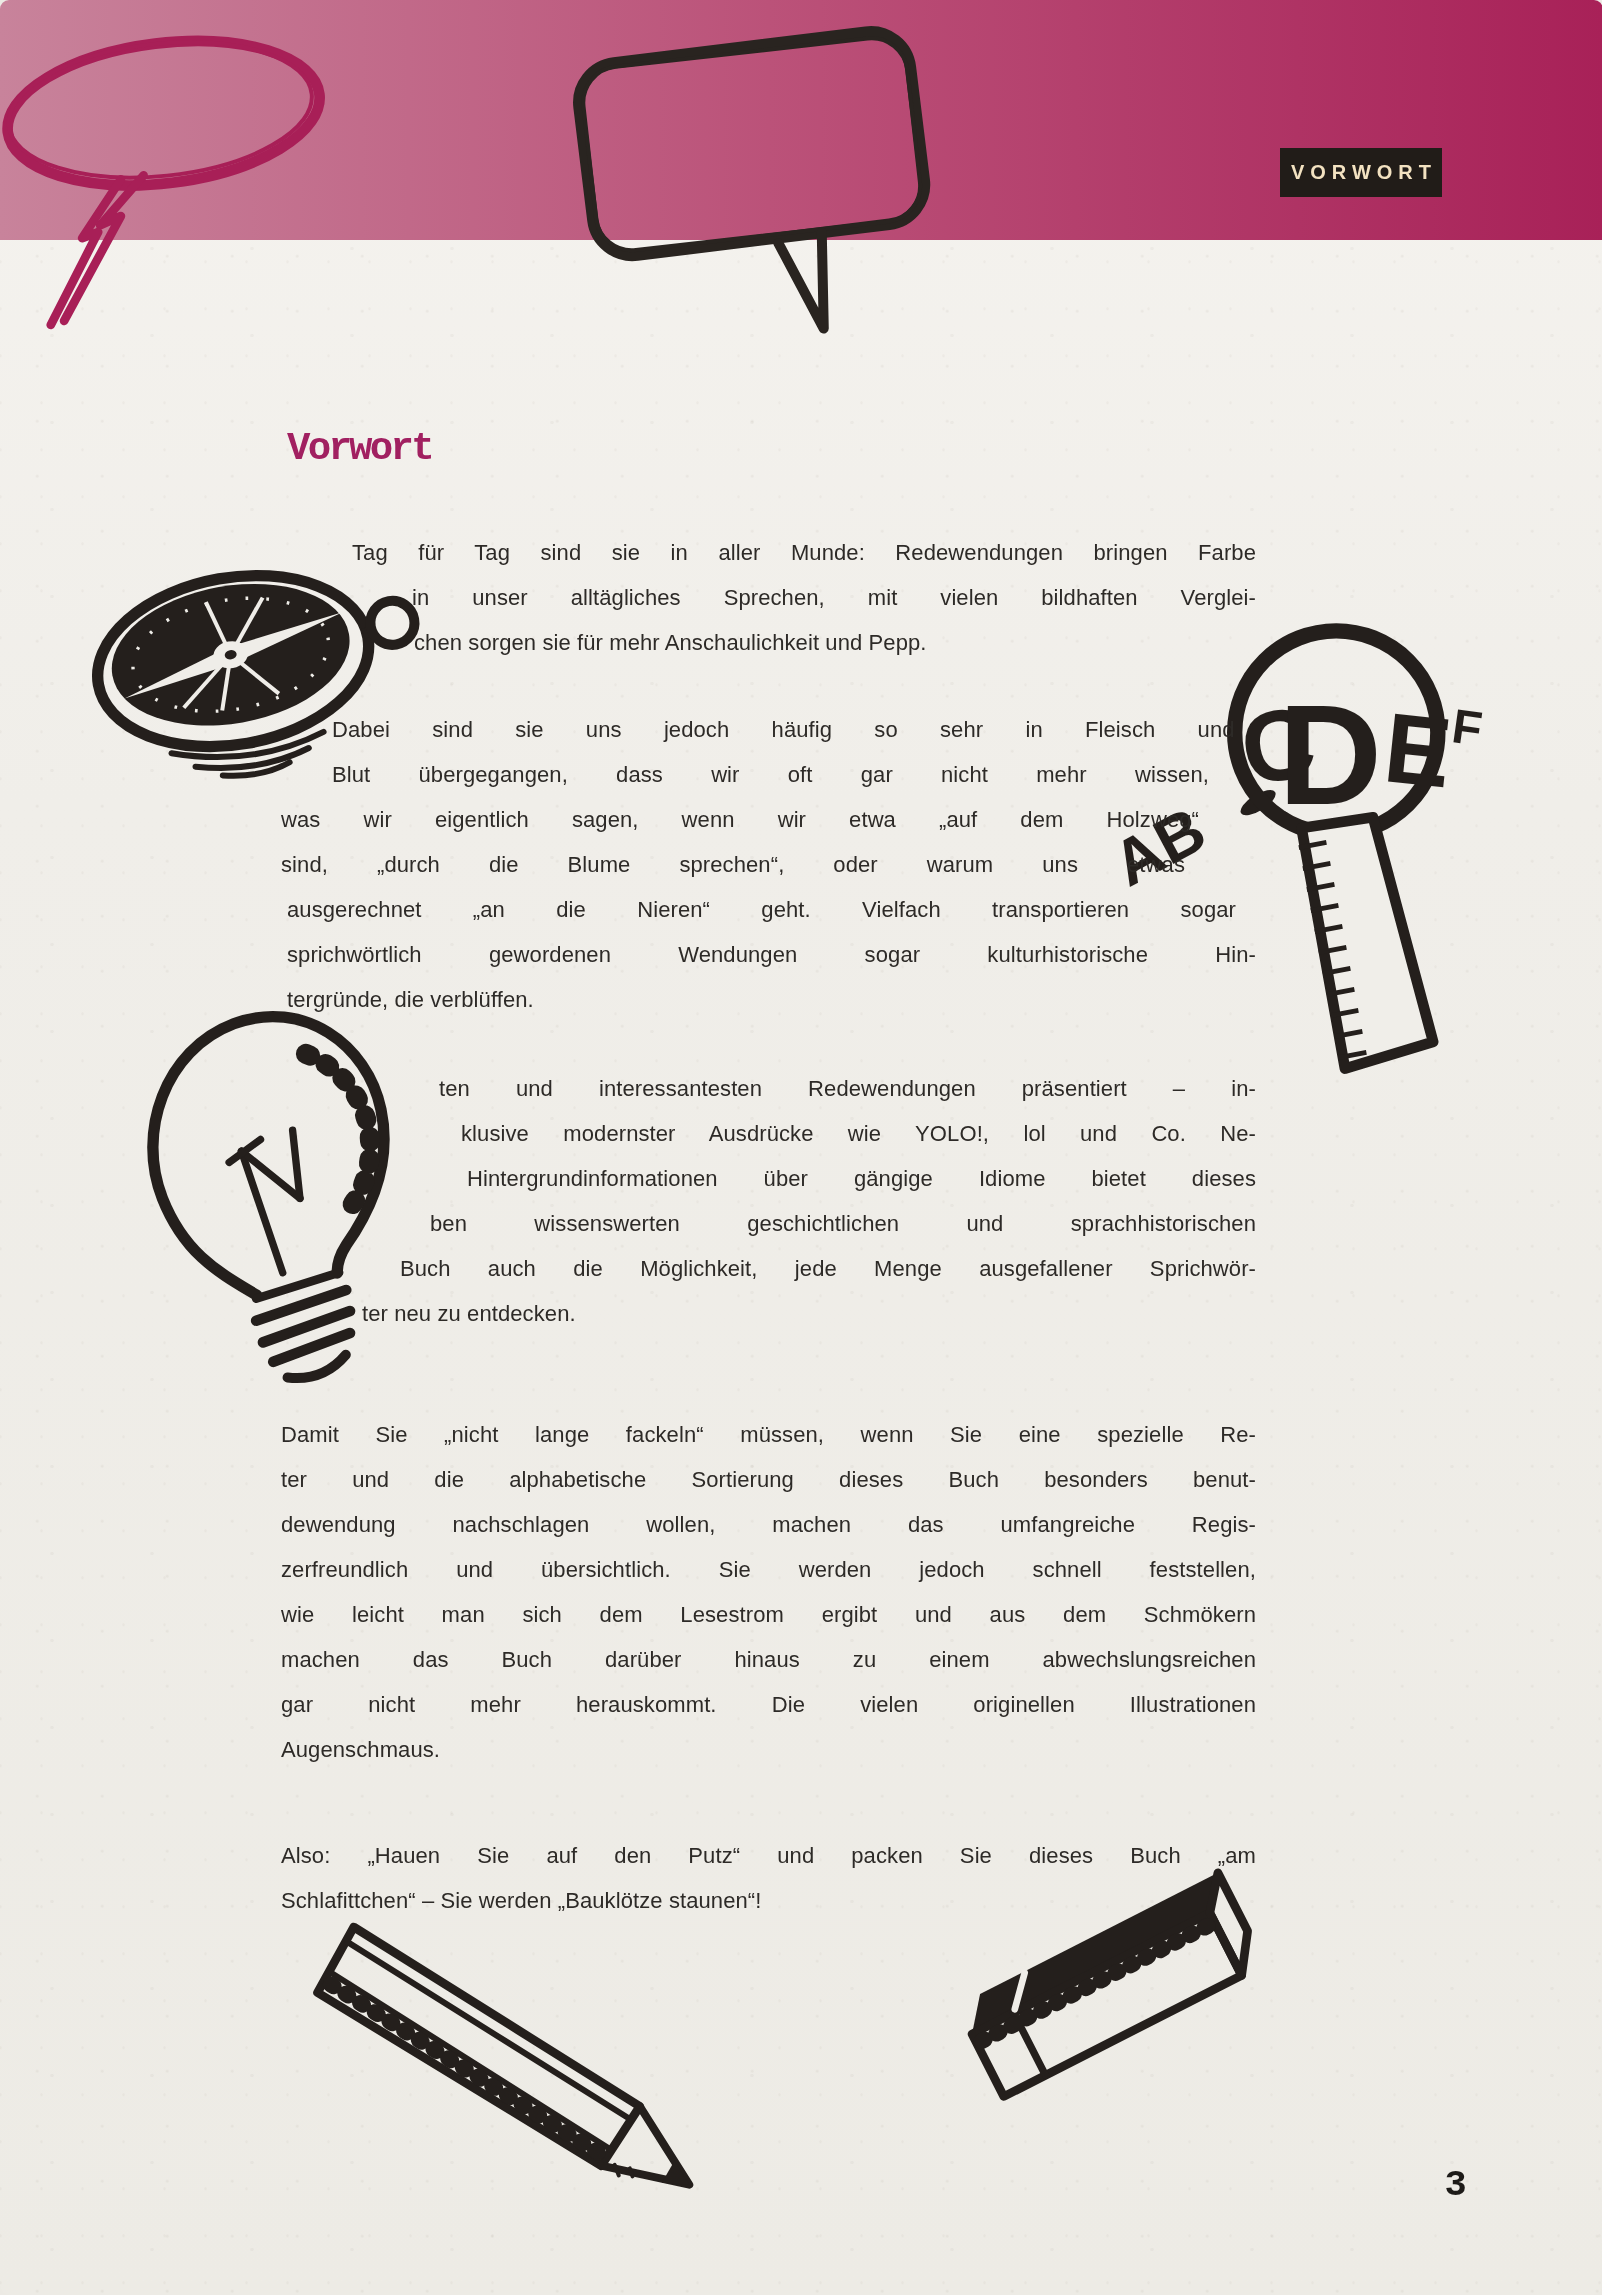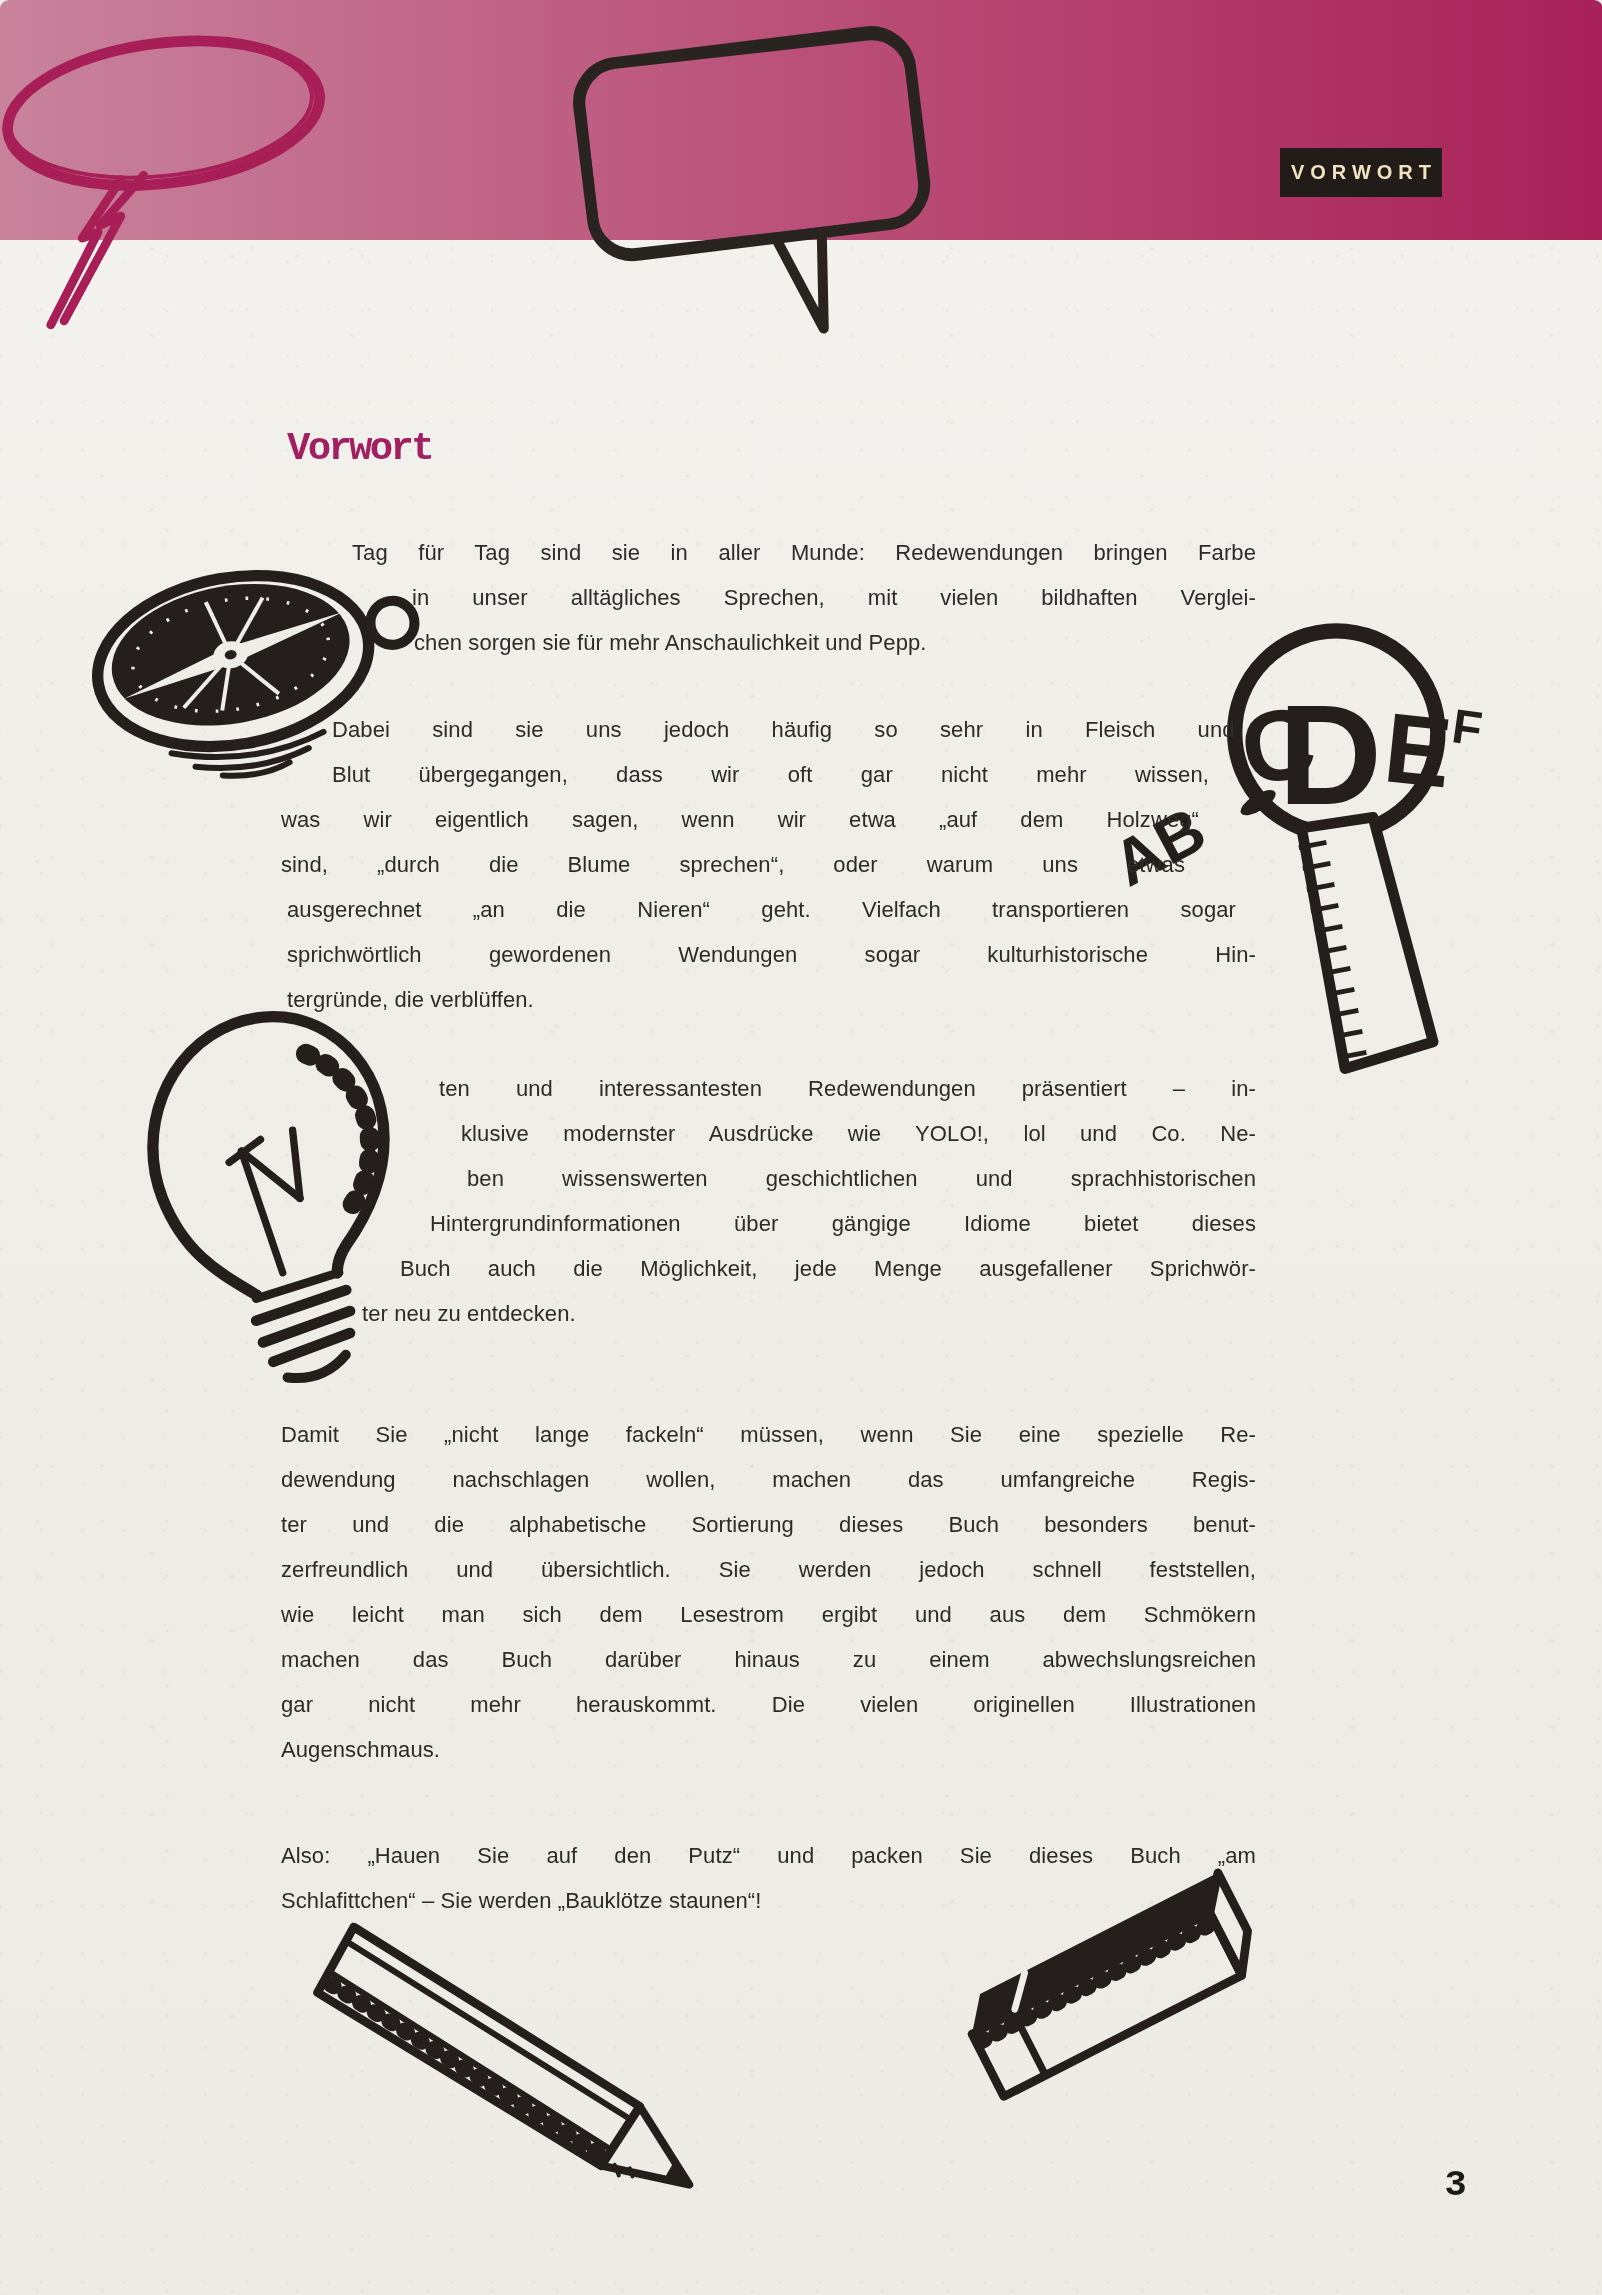--- a/index.html
+++ b/index.html
@@ -164,30 +164,30 @@
     <div class="ln">was wir eigentlich sagen, wenn wir etwa „auf dem Holzweg“</div>
     <div class="ln">sind, „durch die Blume sprechen“, oder warum uns etwas</div>
     <div class="ln">ausgerechnet „an die Nieren“ geht. Vielfach transportieren sogar</div>
     <div class="ln">sprichwörtlich gewordenen Wendungen sogar kulturhistorische Hin-</div>
     <div class="ln last">tergründe, die verblüffen.</div>
   </div>
 
   <div class="para" id="p3">
     <div class="ln">ten und interessantesten Redewendungen präsentiert – in-</div>
     <div class="ln">klusive modernster Ausdrücke wie YOLO!, lol und Co. Ne-</div>
+    <div class="ln">Hintergrundinformationen über gängige Idiome bietet dieses</div>
     <div class="ln">ben wissenswerten geschichtlichen und sprachhistorischen</div>
-    <div class="ln">Hintergrundinformationen über gängige Idiome bietet dieses</div>
     <div class="ln">Buch auch die Möglichkeit, jede Menge ausgefallener Sprichwör-</div>
     <div class="ln last">ter neu zu entdecken.</div>
   </div>
 
   <div class="para" id="p4">
     <div class="ln">Damit Sie „nicht lange fackeln“ müssen, wenn Sie eine spezielle Re-</div>
+    <div class="ln">ter und die alphabetische Sortierung dieses Buch besonders benut-</div>
     <div class="ln">dewendung nachschlagen wollen, machen das umfangreiche Regis-</div>
-    <div class="ln">ter und die alphabetische Sortierung dieses Buch besonders benut-</div>
     <div class="ln">zerfreundlich und übersichtlich. Sie werden jedoch schnell feststellen,</div>
     <div class="ln">wie leicht man sich dem Lesestrom ergibt und aus dem Schmökern</div>
     <div class="ln">machen das Buch darüber hinaus zu einem abwechslungsreichen</div>
     <div class="ln">gar nicht mehr herauskommt. Die vielen originellen Illustrationen</div>
     <div class="ln last">Augenschmaus.</div>
   </div>
 
   <div class="para" id="p5">
     <div class="ln">Also: „Hauen Sie auf den Putz“ und packen Sie dieses Buch „am</div>
     <div class="ln last">Schlafittchen“ – Sie werden „Bauklötze staunen“!</div>

